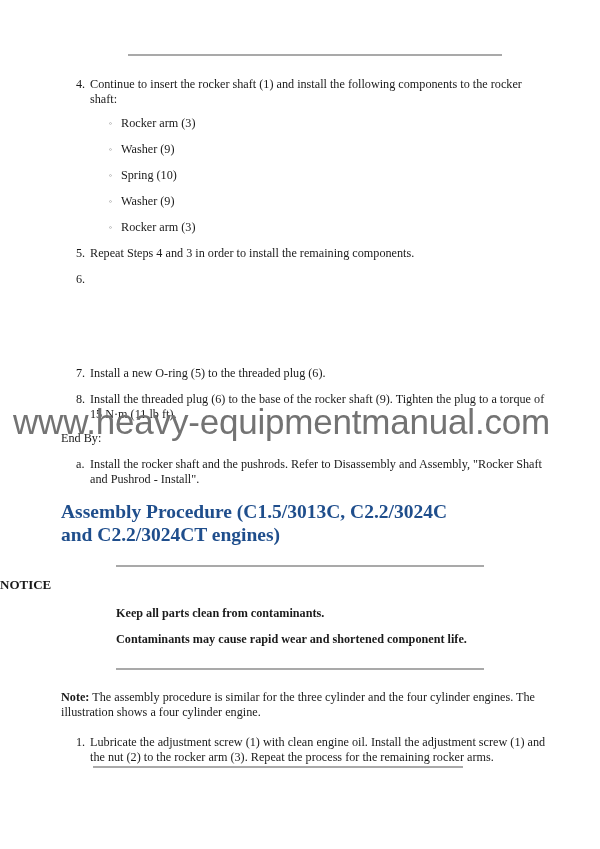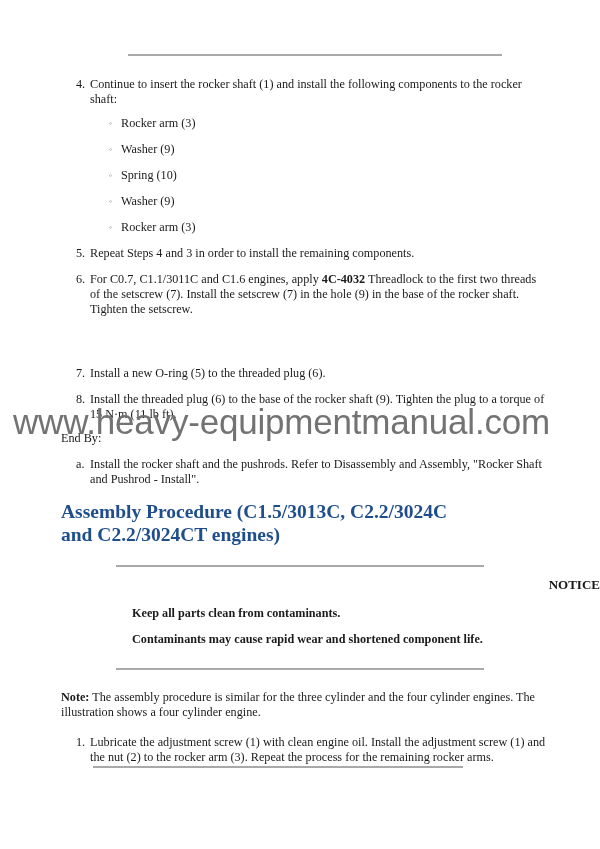--- a/index.html
+++ b/index.html
@@ -68,27 +68,27 @@
       color: #737373;
       font-size: 35px;
       line-height: 40px;
       letter-spacing: -0.2px;
       white-space: nowrap;
     }
     .notice-title {
       position: absolute;
       left: 0;
       width: 600px;
-      text-align: right;
+      text-align: left;
       font-weight: bold;
       font-size: 13px;
     }
     .notice-line {
       position: absolute;
-      left: 132px;
+      left: 116px;
       font-weight: bold;
     }
   </style>
 </head>
 <body>
 
 <div class="rule" style="left:128px; top:54px; width:374px;"></div>
 
 <div class="step" style="top:77px;">
   <span class="num">4.</span>
@@ -116,21 +116,20 @@
   <span class="text">Rocker arm (3)</span>
 </div>
 
 <div class="step" style="top:246px;">
   <span class="num">5.</span>
   <div class="text">Repeat Steps 4 and 3 in order to install the remaining components.</div>
 </div>
 
 <div class="step" style="top:272px;">
   <span class="num">6.</span>
-  <div class="text"><span>For C0.7, C1.1/3011C and C1.6 engines, apply </span><b>4C-4032</b><span> Threadlock to the first two threads of the setscrew (7). Install the setscrew (7) in the hole (9) in the base of the rocker shaft. Tighten the setscrew.</span></div>
 </div>
 
 <div class="step" style="top:366px;">
   <span class="num">7.</span>
   <div class="text">Install a new O-ring (5) to the threaded plug (6).</div>
 </div>
 
 <div class="step" style="top:392px;">
   <span class="num">8.</span>
   <div class="text">Install the threaded plug (6) to the base of the rocker shaft (9). Tighten the plug to a torque of 15 N·m (11 lb ft).</div>

